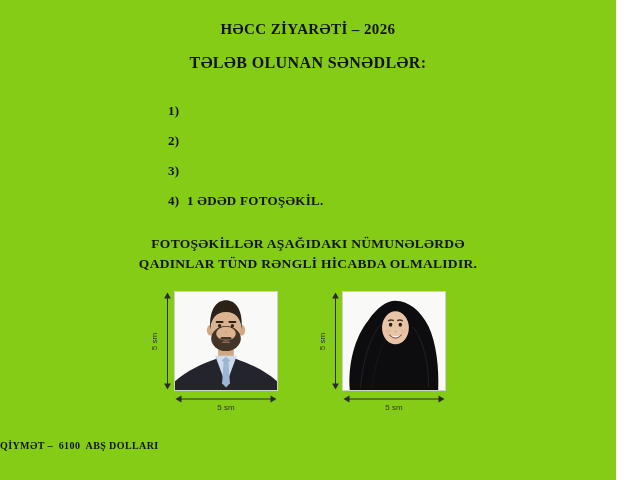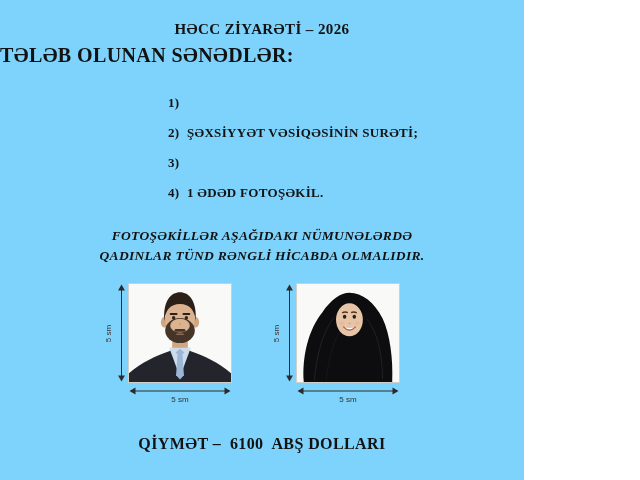--- a/index.html
+++ b/index.html
@@ -1,56 +1,55 @@
 <!DOCTYPE html>
 <html><head>
 <meta charset="utf-8">
 <style>
   html,body { margin:0; padding:0; background:#ffffff; }
   .doc {
-    position:relative; width:524px; height:480px; background:#7dd3fc;
+    position:relative; width:616px; height:480px; background:#84cc16;
     color:#121212; font-family:"Liberation Serif", serif; font-weight:bold;
     overflow:hidden;
   }
   .title-line1 { padding-top:19px; text-align:center; font-size:15px; line-height:20px; letter-spacing:0.4px; }
-  .title-line2 { margin-top:6px; font-size:20px; line-height:20px; letter-spacing:0.4px; }
+  .title-line2 { margin-top:14px; text-align:center; font-size:16px; line-height:20px; letter-spacing:0.4px; }
 
   .req-list { margin:28px 0 0 168px; }
   .req-row { display:flex; line-height:20px; margin-bottom:10px; font-size:13px; letter-spacing:0.3px; }
   .req-num { width:19px; flex:0 0 19px; }
 
-  .photo-note { margin-top:23px; text-align:center; font-size:13.5px; line-height:19.5px; letter-spacing:0.3px;font-style:italic; }
+  .photo-note { margin-top:23px; text-align:center; font-size:13.5px; line-height:19.5px; letter-spacing:0.3px; }
 
   .photos-row { margin-top:18px; display:flex; justify-content:center; gap:38px; transform:translateX(-11px); }
   .photo-figure { display:grid; grid-template-columns:13px 13px 104px; grid-template-rows:100px 12px 14px; }
   .vlabel { grid-column:1; grid-row:1; display:flex; align-items:center; justify-content:center; }
   .vlabel span { transform:rotate(-90deg); font-family:"Liberation Sans", sans-serif; font-weight:normal; font-size:8px; color:#333; white-space:nowrap; }
   .varrow { grid-column:2; grid-row:1; }
   .photo-box { grid-column:3; grid-row:1; width:104px; height:100px; border:1px solid #cfcfcc; box-sizing:border-box; background:#f9f9f7; }
   .photo-box svg { display:block; width:100%; height:100%; }
   .harrow { grid-column:3; grid-row:2; }
   .hlabel { grid-column:3; grid-row:3; text-align:center; font-family:"Liberation Sans", sans-serif; font-weight:normal; font-size:8px; color:#333; }
 
-  .price-line { margin-top:25px; text-align:center; font-size:16px; line-height:20px; letter-spacing:0.4px; white-space:pre; }
+  .price-line { margin-top:19px; text-align:left; font-size:10px; line-height:20px; letter-spacing:0.4px; white-space:pre; }
 </style>
 </head>
 <body>
 
 <div class="doc">
 
   <div class="title-line1">HƏCC ZİYARƏTİ – 2026</div>
   <div class="title-line2">TƏLƏB OLUNAN SƏNƏDLƏR:</div>
 
   <div class="req-list">
     <div class="req-row">
       <span class="req-num">1)</span>
     </div>
     <div class="req-row">
       <span class="req-num">2)</span>
-      <span class="req-text">ŞƏXSİYYƏT VƏSİQƏSİNİN SURƏTİ;</span>
     </div>
     <div class="req-row">
       <span class="req-num">3)</span>
     </div>
     <div class="req-row">
       <span class="req-num">4)</span>
       <span class="req-text">1 ƏDƏD FOTOŞƏKİL.</span>
     </div>
   </div>
 

